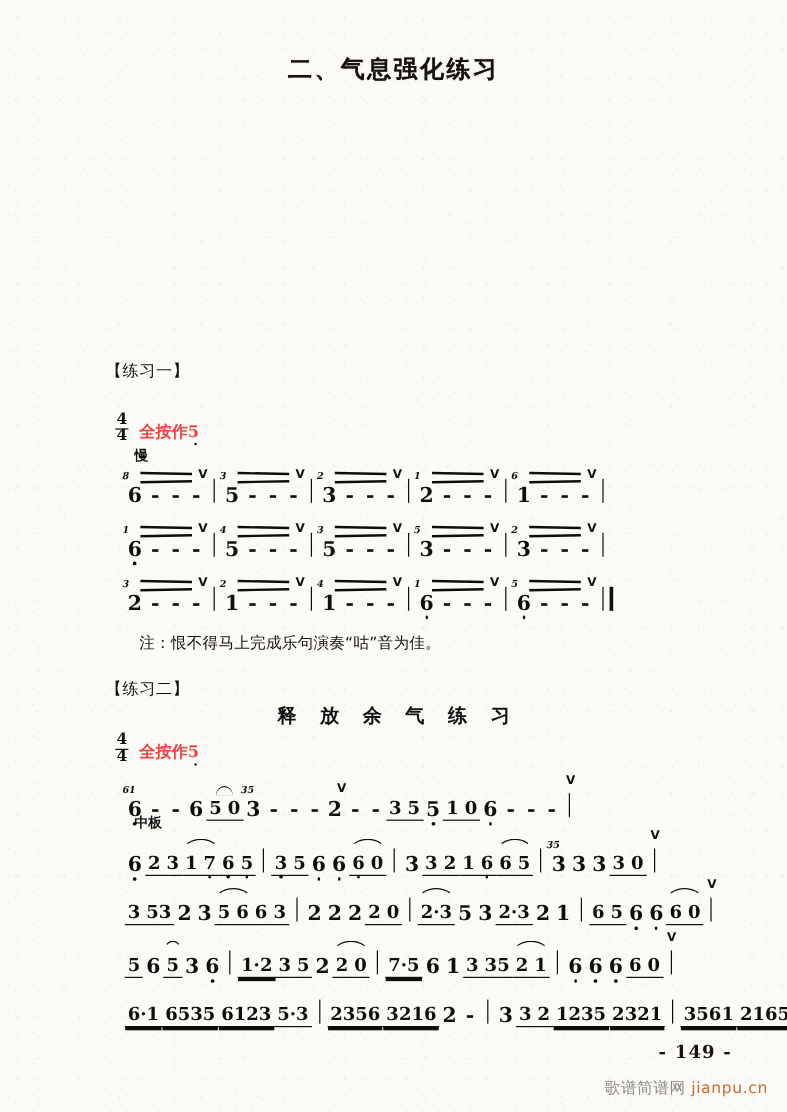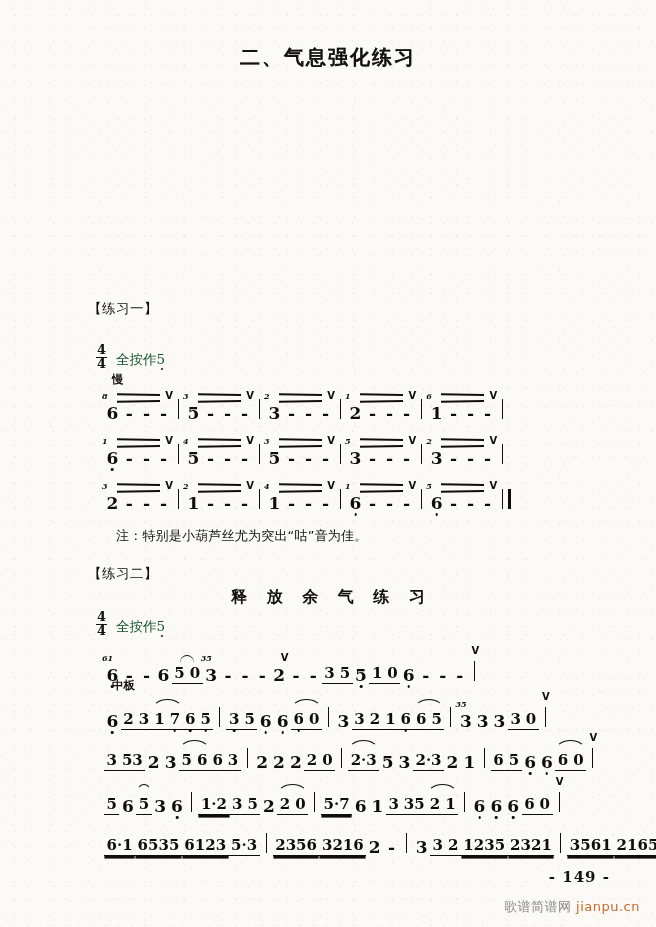--- a/index.html
+++ b/index.html
@@ -96,23 +96,23 @@
     font-size: 13px;
     line-height: 12.5px;
     text-align: center;
     color: #111;
   }
   .meter .num { display: block; border-bottom: 1.4px solid #111; padding: 0 1px;}
   .meter .den { display: block; padding: 0 1px;}
   .keysig {
     position: absolute;
     font-family: "DejaVu Sans", sans-serif;
-    font-weight: normal;
+    font-weight: bold;
     font-size: 13.5px;
-    color: #14532d;
+    color: #ef4444;
     white-space: nowrap;
   }
   .keysig .kn {
     font-family: "DejaVu Serif", serif;
     position: relative;
     padding-right: 2px;
   }
   .keysig .kn::after {
     content: "";
     position: absolute;
@@ -488,21 +488,21 @@
           </span>
           <span class="note oct-lo">6<span class="dyn">5</span></span>
           <span class="dash">-</span>
           <span class="dash">-</span>
           <span class="dash">-</span>
           <span class="breath">V</span>
         </span>
         <span class="barline end"></span>
       </div>
 
-    <div class="footnote" style="left:116px; top:527px;">注：特别是小葫芦丝尤为突出“咕”音为佳。</div>
+    <div class="footnote" style="left:116px; top:527px;">注：恨不得马上完成乐句演奏“咕”音为佳。</div>
 
     <div class="ex-tag" style="left:88px; top:565px;">【练习二】</div>
 
     <div class="ex-title" style="top:587px;">释 放 余 气 练 习</div>
 
     <div class="meter" style="left:96px; top:611px;">
       <span class="num">4</span>
       <span class="den">4</span>
     </div>
 
@@ -670,21 +670,21 @@
           <span class="note small">5</span>
         </span>
         <span class="note">2</span>
         <span class="grp beam1">
           <span class="note small">2</span>
           <span class="note small">0</span>
           <span class="slur" style="left: 0px; right: 0px;"></span>
         </span>
         <span class="barline"></span>
         <span class="grp beam2">
-          <span class="note small">5·7</span>
+          <span class="note small">7·5</span>
         </span>
         <span class="note">6</span>
         <span class="note">1</span>
         <span class="grp beam1">
           <span class="note small">3</span>
           <span class="note small">35</span>
         </span>
         <span class="grp beam1">
           <span class="note small">2</span>
           <span class="note small">1</span>

